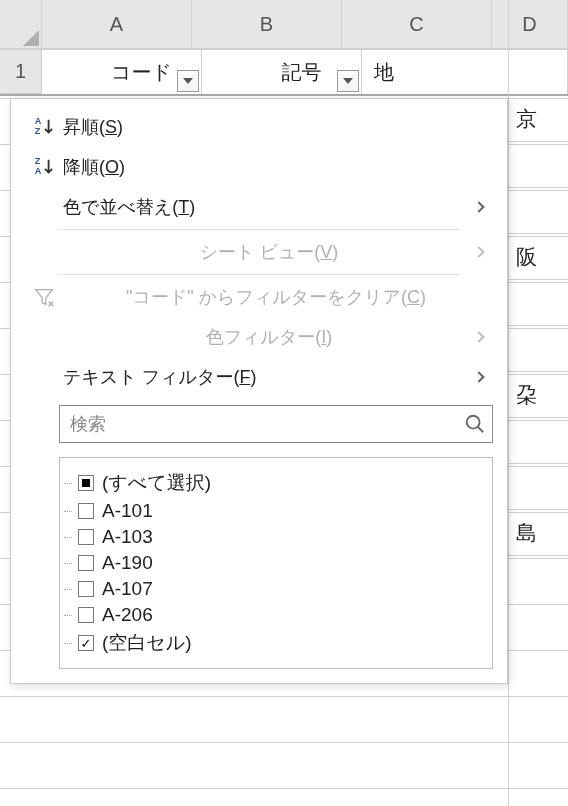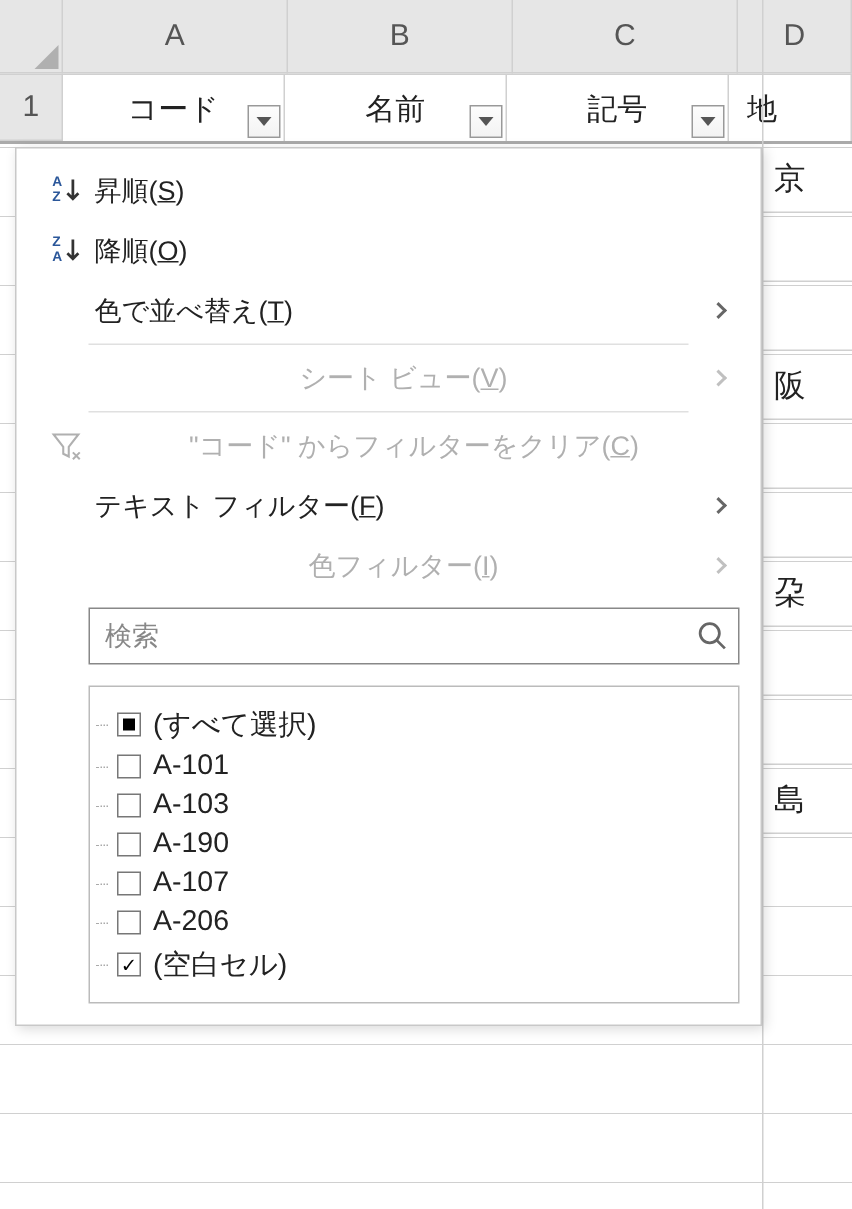--- a/index.html
+++ b/index.html
@@ -10,21 +10,21 @@
     .corner-cell { width: 42px; background: #e6e6e6; border-right: 1px solid #d0d0d0; border-bottom: 1px solid #d0d0d0; position: relative; }
     .corner-triangle { position: absolute; right: 2px; bottom: 2px; width: 0; height: 0; border-bottom: 16px solid #b0b0b0; border-left: 16px solid transparent; }
     .col-head { flex: 0 0 150px; background: #e6e6e6; border-right: 1px solid #d0d0d0; border-bottom: 1px solid #d0d0d0; display: flex; align-items: center; justify-content: center; font-size: 20px; color: #555; position: relative; }
     .col-head.narrow { flex: 0 0 108px; }
     .col-head.last { flex: 1; }
 
     
     .row1 { display: flex; height: 46px; border-bottom: 2px solid #aaa; }
     .row-head { width: 42px; background: #e6e6e6; border-right: 1px solid #d0d0d0; border-bottom: 1px solid #d0d0d0; display: flex; align-items: center; justify-content: center; font-size: 20px; color: #555; }
     .header-cell { position: relative; display: flex; align-items: center; justify-content: center; border-right: 1px solid #d0d0d0; font-size: 20px; }
-    .header-cell.w150 { width: 148px; }
+    .header-cell.w150 { width: 120px; margin-left: 40px; }
     .header-cell.wrest { flex: 1; justify-content: flex-start; padding-left: 12px; }
 
     .filter-btn { position: absolute; right: 2px; bottom: 2px; width: 22px; height: 22px; border: 1px solid #999; background: linear-gradient(#fdfdfd,#f3f3f3); display: flex; align-items: center; justify-content: center; cursor: pointer; }
     .filter-caret { width: 0; height: 0; border-left: 5px solid transparent; border-right: 5px solid transparent; border-top: 6px solid #555; }
 
     
     .grid-bg { position: absolute; top: 98px; left: 0; right: 0; bottom: 0; background: repeating-linear-gradient(to bottom, #d0d0d0 0, #d0d0d0 1px, #fff 1px, #fff 46px); z-index: 0; }
 
     
     .dropdown { position: absolute; left: 10px; top: 98px; width: 498px; background: #fff; border: 1px solid #c8c8c8; box-shadow: 2px 2px 8px rgba(0,0,0,0.15); z-index: 10; padding: 8px 0; }
@@ -79,26 +79,20 @@
 
 <div class="row1">
   <div class="row-head">1</div>
   <div class="header-cell w150">
     <span>コード</span>
     <div class="filter-btn">
         <div class="filter-caret"></div>
       </div>
   </div>
   <div class="header-cell w150">
-    <span>名前</span>
-    <div class="filter-btn">
-        <div class="filter-caret"></div>
-      </div>
-  </div>
-  <div class="header-cell w150">
     <span>記号</span>
     <div class="filter-btn">
         <div class="filter-caret"></div>
       </div>
   </div>
   <div class="header-cell wrest">
     <span>地</span>
   </div>
 </div>
 
@@ -181,29 +175,29 @@
   <div class="menu-item disabled">
     <div class="icon-slot">
       <svg class="funnel-icon" viewBox="0 0 24 24">
           <path d="M3 4h18L14 13v7l-4-2v-5L3 4z" fill="none" stroke="#b0b0b0" stroke-width="1.5"></path>
           <path d="M17 17l5 5M22 17l-5 5" stroke="#b0b0b0" stroke-width="1.5"></path>
         </svg>
     </div>
     <span class="label">"コード" からフィルターをクリア(<span class="underline">C</span>)</span>
   </div>
 
+  <div class="menu-item disabled">
+    <div class="icon-slot"></div>
+    <span class="label">色フィルター(<span class="underline">I</span>)</span>
+    <div class="arrow-right"></div>
+  </div>
+
   <div class="menu-item">
     <div class="icon-slot"></div>
     <span class="label">テキスト フィルター(<span class="underline">F</span>)</span>
-    <div class="arrow-right"></div>
-  </div>
-
-  <div class="menu-item disabled">
-    <div class="icon-slot"></div>
-    <span class="label">色フィルター(<span class="underline">I</span>)</span>
     <div class="arrow-right"></div>
   </div>
 
   <div class="search-row">
     <div class="search-box">
       <input type="text" placeholder="検索" style="">
       <svg class="magnifier" viewBox="0 0 24 24">
           <circle cx="10" cy="10" r="7" fill="none" stroke="#666" stroke-width="2"></circle>
           <path d="M15 15l6 6" stroke="#666" stroke-width="2"></path>
         </svg>

